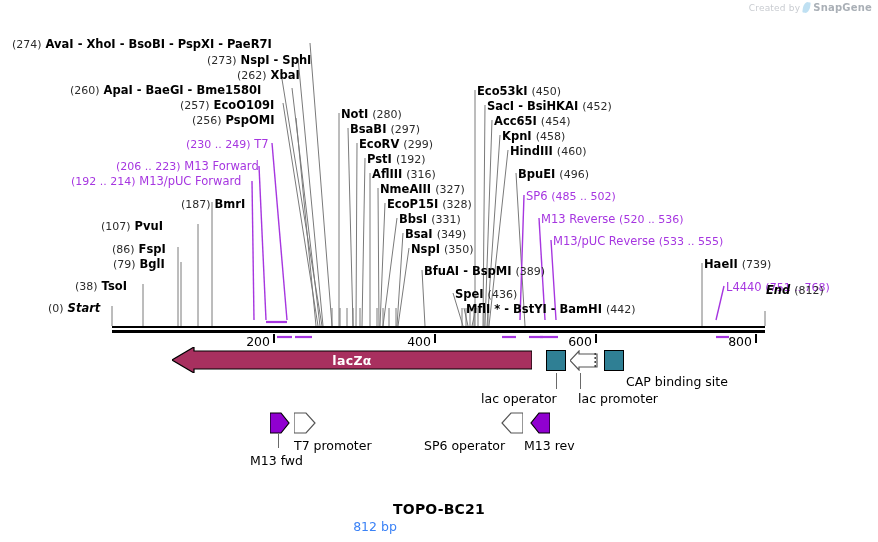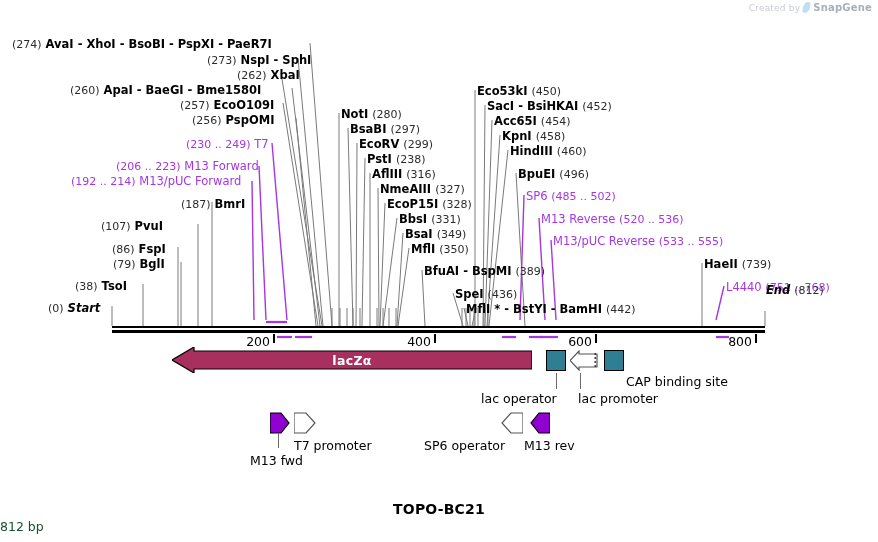--- a/index.html
+++ b/index.html
@@ -77,22 +77,22 @@
 
   
   .plbl{position:absolute;font-size:12.5px;color:#000;white-space:nowrap;}
 
   
   #title{
     position:absolute;left:0;top:501px;width:878px;text-align:center;
     font-size:14px;font-weight:bold;color:#000;letter-spacing:.2px;
   }
   #subtitle{
-    position:absolute;left:0;top:519px;width:750px;text-align:left;
-    font-size:12.5px;color:#14532d;
+    position:absolute;left:0;top:519px;width:750px;text-align:center;
+    font-size:12.5px;color:#3b82f6;
   }
 </style>
 </head>
 <body>
 
 <div id="watermark" class="abs">
   <span>Created by</span>
   <span class="sg-leaf"></span>
   <span class="sg-name">SnapGene</span>
 </div>
@@ -235,21 +235,21 @@
   <div class="lbl enz" style="left:350px;top:119px">
     <span>BsaBI</span>
     <span class="pos">(297)</span>
   </div>
   <div class="lbl enz" style="left:359px;top:134px">
     <span>EcoRV</span>
     <span class="pos">(299)</span>
   </div>
   <div class="lbl enz" style="left:367px;top:149px">
     <span>PstI</span>
-    <span class="pos">(238)</span>
+    <span class="pos">(192)</span>
   </div>
   <div class="lbl enz" style="left:372px;top:164px">
     <span>AflIII</span>
     <span class="pos">(316)</span>
   </div>
   <div class="lbl enz" style="left:380px;top:179px">
     <span>NmeAIII</span>
     <span class="pos">(327)</span>
   </div>
   <div class="lbl enz" style="left:387px;top:194px">
@@ -258,21 +258,21 @@
   </div>
   <div class="lbl enz" style="left:399px;top:209px">
     <span>BbsI</span>
     <span class="pos">(331)</span>
   </div>
   <div class="lbl enz" style="left:405px;top:224px">
     <span>BsaI</span>
     <span class="pos">(349)</span>
   </div>
   <div class="lbl enz" style="left:411px;top:239px">
-    <span>MflI</span>
+    <span>NspI</span>
     <span class="pos">(350)</span>
   </div>
   <div class="lbl enz" style="left:424px;top:261px">
     <span>BfuAI  -  BspMI</span>
     <span class="pos">(389)</span>
   </div>
   <div class="lbl enz" style="left:455px;top:284px">
     <span>SpeI</span>
     <span class="pos">(436)</span>
   </div>

